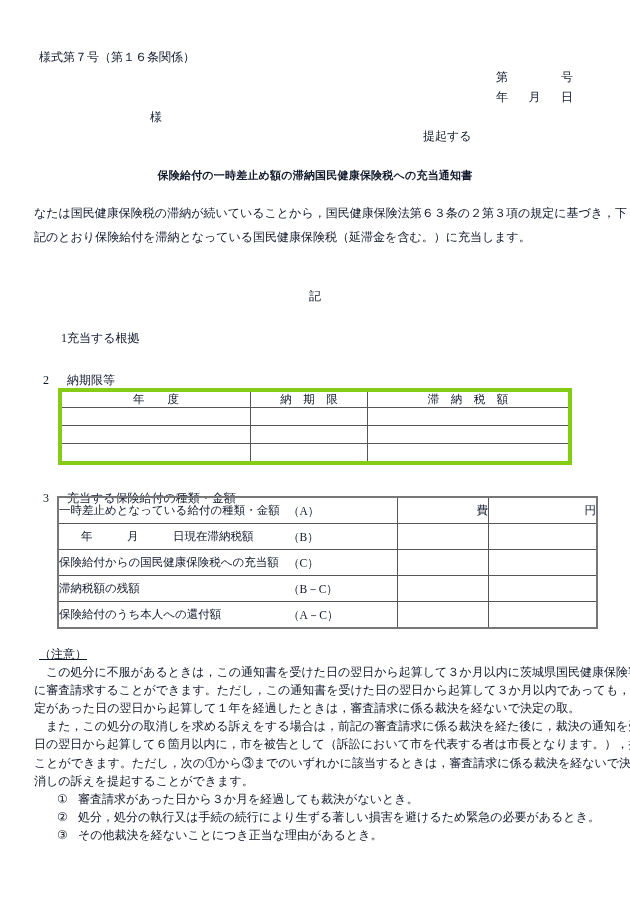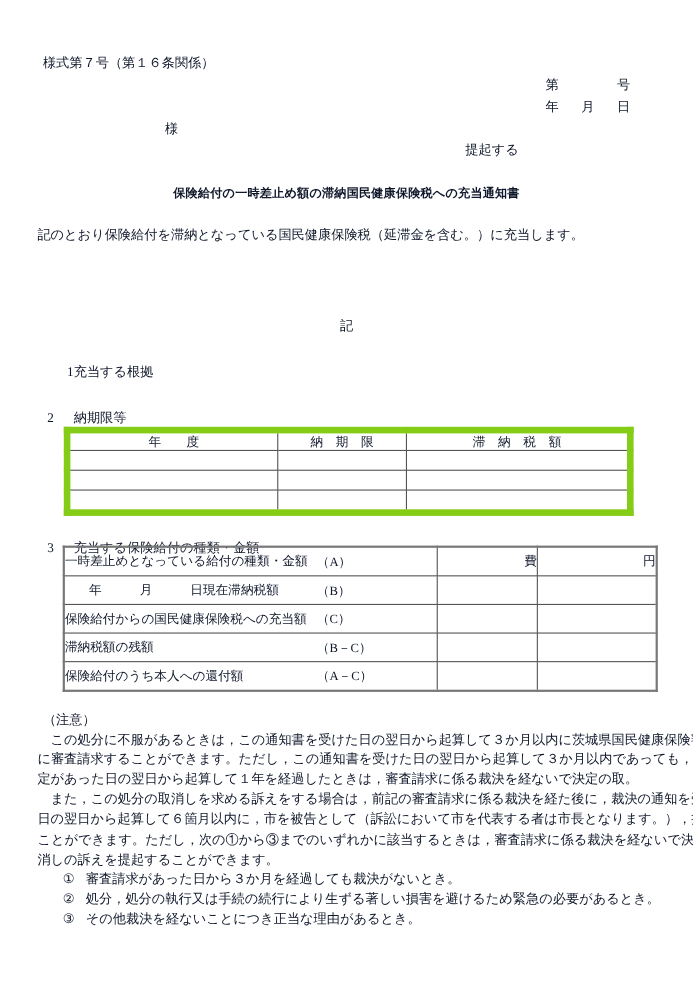--- a/index.html
+++ b/index.html
@@ -22,36 +22,36 @@
   .body-par { left: 34px; top: 202px; width: 586px; font-size: 12px; line-height: 23.5px; }
   .line { white-space: nowrap; }
   .record { left: 0; top: 288px; width: 100%; text-align: center; font-size: 12px; }
   .section-heading { font-size: 12px; left: 43px; white-space: nowrap; }
   .sec-1 { top: 330px; text-align: right; }
   .sec-2 { top: 372px; }
   .sec-3 { top: 490px; }
   .sec-no { display: inline-block; width: 24px; }
 
   table { border-collapse: collapse; table-layout: fixed; }
-  .due-table { left: 58px; top: 388px; border: 6px solid #84cc16; }
+  .due-table { left: 58px; top: 388px; border: 4px solid #84cc16; }
   .due-table th, .due-table td { border: 1px solid #555; font-weight: normal; font-size: 11.5px; padding: 0; }
   .due-table th { height: 15px; text-align: center; }
   .due-table td { height: 17px; }
   .c-year { width: 188px; } .c-deadline { width: 116px; } .c-amount { width: 200px; }
 
   .alloc-table { left: 57px; top: 496px; border: 2px solid #777; }
   .alloc-table td { border: 1px solid #555; font-size: 11.5px; height: 25px; padding: 0; }
   .a-label { width: 316px; position: relative; padding-left: 8px; white-space: nowrap; }
   .a-label.indent { padding-left: 22px; }
   .a-code { position: absolute; left: 229px; top: 50%; transform: translateY(-50%); }
   .a-col2 { width: 90px; text-align: right; padding-right: 5px; }
   .a-col3 { width: 107px; text-align: right; padding-right: 5px; }
 
   .notice { left: 34px; top: 645px; width: 590px; font-size: 12px; line-height: 18.1px; }
-  .notice-heading { margin-left: 5px; }
+  .notice-heading { margin-left: 5px; text-decoration: underline; }
   .notice-item { display: flex; padding-left: 23px; }
   .item-marker { width: 12px; flex: none; }
   .item-text { margin-left: 9px; white-space: nowrap; }
 </style>
 </head>
 <body>
 
 <div class="page">
 
   <div class="abs form-number">様式第７号（第１６条関係）</div>
@@ -67,20 +67,21 @@
     <span>日</span>
   </div>
 
   <div class="abs addressee">様</div>
 
   <div class="abs sender">提起する</div>
 
   <div class="abs title">保険給付の一時差止め額の滞納国民健康保険税への充当通知書</div>
 
   <div class="abs body-par">
+    <div class="line">なたは国民健康保険税の滞納が続いていることから，国民健康保険法第６３条の２第３項の規定に基づき，下</div>
     <div class="line">記のとおり保険給付を滞納となっている国民健康保険税（延滞金を含む。）に充当します。</div>
   </div>
 
   <div class="abs record">記</div>
 
   <div class="abs section-heading sec-1">
     <span class="sec-no">1</span><span>充当する根拠</span>
   </div>
 
   <div class="abs section-heading sec-2">

